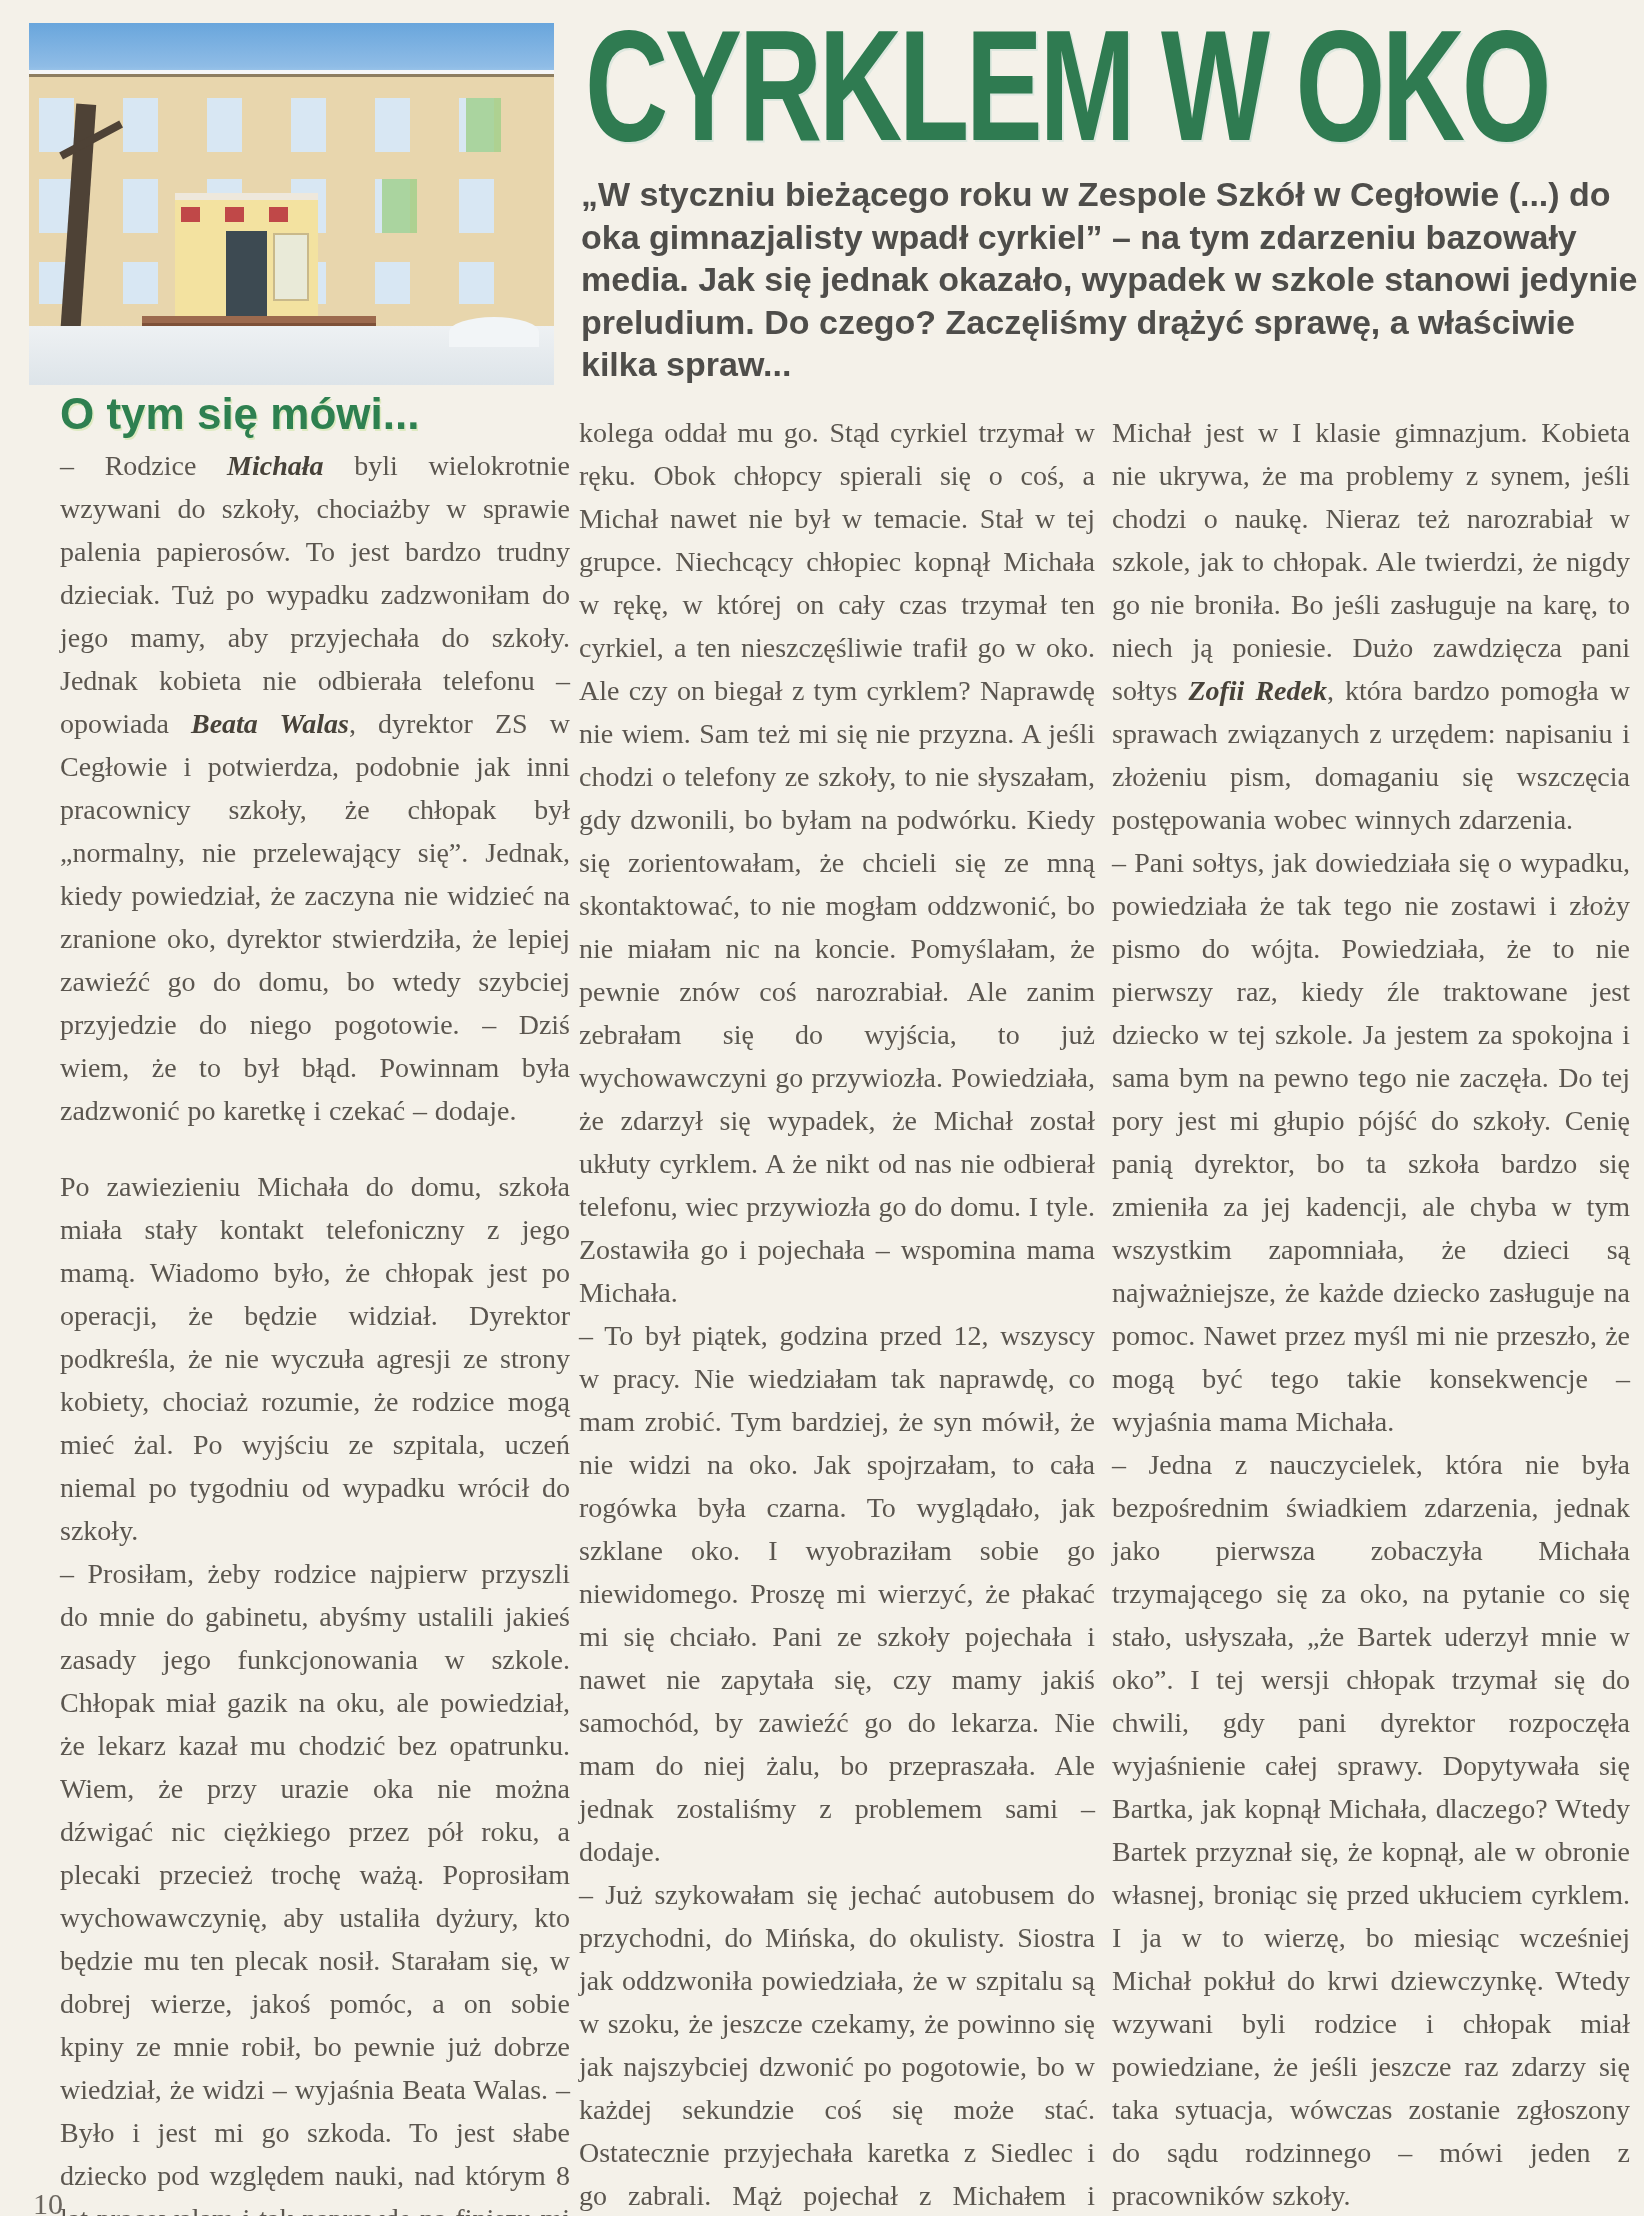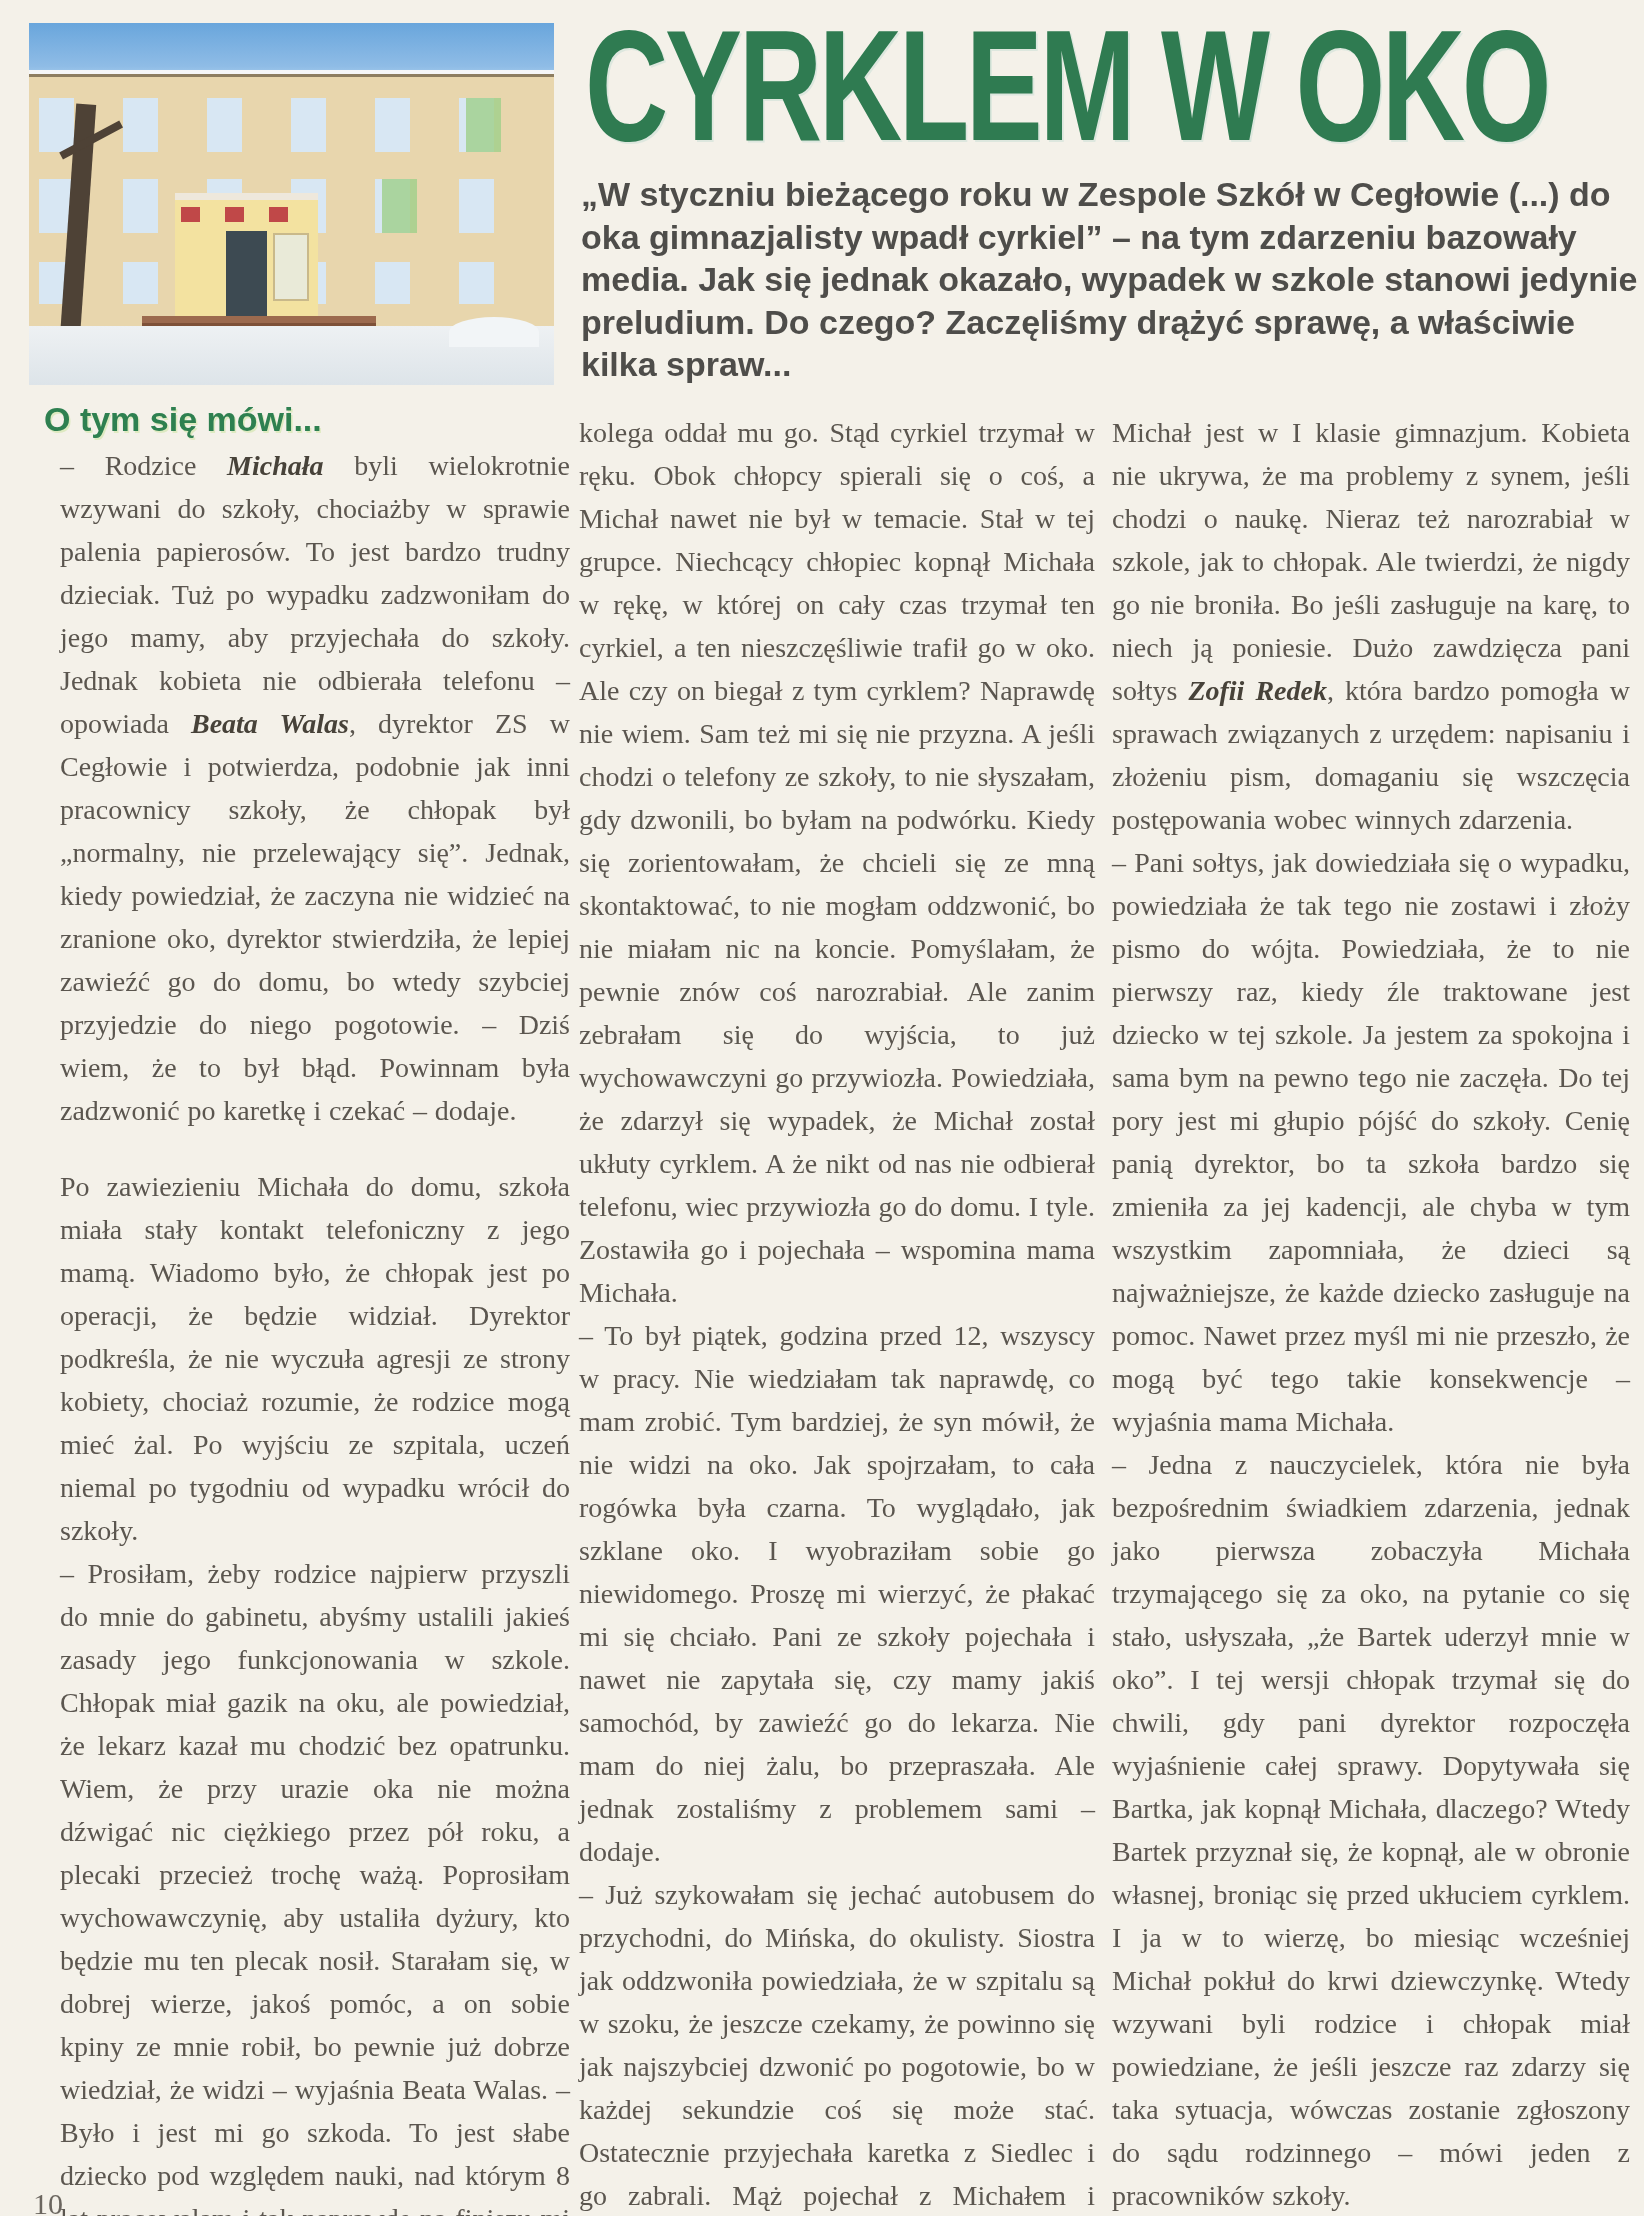--- a/index.html
+++ b/index.html
@@ -24,25 +24,24 @@
 
   
   .lead {
     position:absolute; left:581px; top:173px; width:1065px;
     font-family:"Liberation Sans", sans-serif;
     font-weight:700; font-size:34px; line-height:1.25; color:#4e4d4a;
   }
 
   
   .section-header {
-    position:absolute; left:44px; top:389px;
+    position:absolute; left:60px; top:389px;
     font-family:"Liberation Sans", sans-serif;
-    font-weight:700; font-size:34px; color:#2e8050;
+    font-weight:700; font-size:44px; color:#2e8050;
     text-shadow:1.5px 1.5px 0 rgba(180,220,120,0.35);
-    margin-top:11px;
   }
 
   
   .col { position:absolute; }
   #col-1 { left:60px;   top:444px; width:510px; }
   #col-2 { left:579px;  top:411px; width:516px; }
   #col-3 { left:1112px; top:411px; width:518px; }
   .para {
     text-align:justify; font-size:28px; line-height:43px;
     word-spacing:0.8px;

